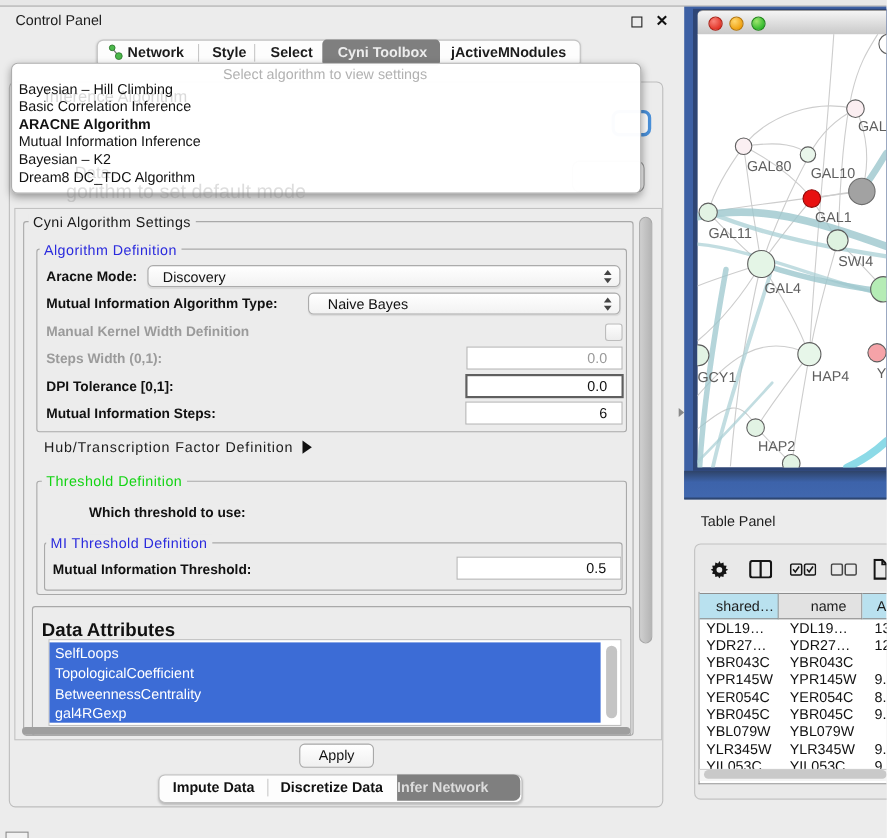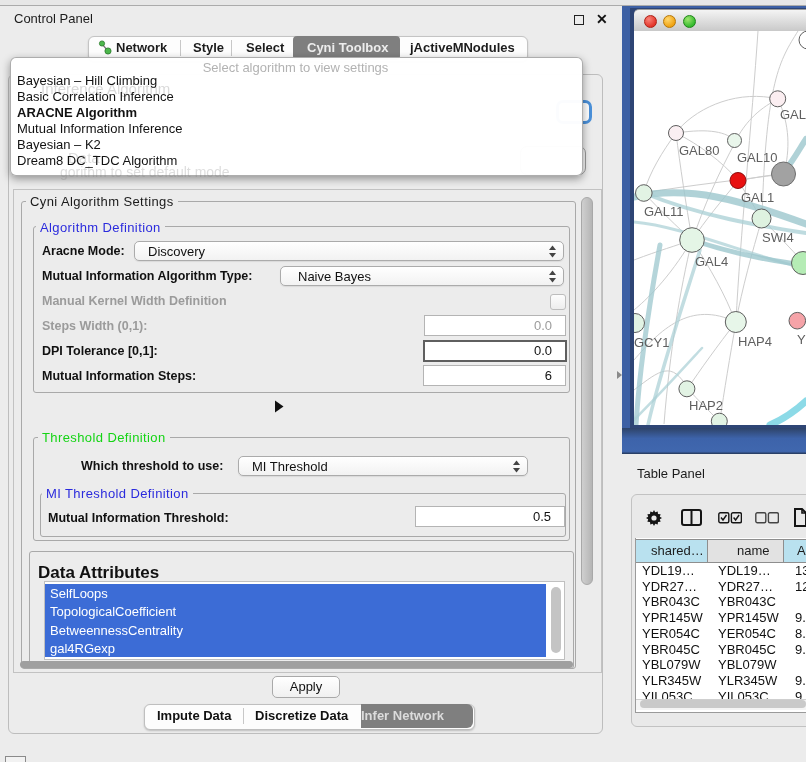--- a/index.html
+++ b/index.html
@@ -73,34 +73,28 @@
     </div>
 <div class="lb gray" style="left:42px;top:293px;">Manual Kernel Width Definition</div>
 <div class="a" style="left:550px;top:294px;width:14px;height:14px;background:linear-gradient(#fdfdfd,#ededed);border:1px solid #bdbdbd;border-radius:3px;"></div>
 <div class="lb gray" style="left:42px;top:318px;">Steps Width (0,1):</div>
 <div class="fld" style="left:424px;top:315px;width:127px;height:19px;color:#9b9b9b;">0.0</div>
 <div class="lb" style="left:42px;top:343px;">DPI Tolerance [0,1]:</div>
 <div class="fld" style="left:423px;top:340px;width:127px;height:18px;border:2px solid #5f5f5f;line-height:18px;">0.0</div>
 <div class="lb" style="left:42px;top:368px;">Mutual Information Steps:</div>
 <div class="fld" style="left:423px;top:365px;width:128px;height:19px;">6</div>
 
+<div class="t" style="left:40px;top:399px;letter-spacing:0.75px;">Hub/Transcription Factor Definition</div>
 <svg class="a" style="left:274px;top:400px;" width="10" height="13" viewBox="0 0 10 13">
       <path d="M1 0.5 L9.5 6.5 L1 12.5 Z" fill="#111"></path>
     </svg>
 
 <div class="grp" style="left:33px;top:437px;width:535px;height:102px;"></div>
 <div class="gtit" style="left:38px;top:430px;color:#14d414;">Threshold Definition</div>
 <div class="lb" style="left:81px;top:458px;">Which threshold to use:</div>
-<div class="combo" style="left:238px;top:456px;width:288px;height:18px;">
-      <span>MI Threshold</span>
- <svg class="step" width="9" height="13" viewBox="0 0 9 13">
-        <path d="M4.5 0.5 L8 5 L1 5 Z" fill="#444"></path>
-        <path d="M4.5 12.5 L8 8 L1 8 Z" fill="#444"></path>
-      </svg>
-    </div>
 <div class="grp" style="left:40px;top:493px;width:524px;height:42px;"></div>
 <div class="gtit" style="left:42px;top:486px;color:#2b2bdd;">MI Threshold Definition</div>
 <div class="lb" style="left:48px;top:510px;">Mutual Information Threshold:</div>
 <div class="fld" style="left:415px;top:506px;width:135px;height:19px;">0.5</div>
 
 <div class="grp" style="left:29px;top:551px;width:543px;height:116px;"></div>
 <div class="lb" style="left:38px;top:565px;font-size:17px;">Data Attributes</div>
 <div class="a" style="left:44px;top:581px;width:519px;height:77px;background:#fff;border:1px solid #c0c0c0;"></div>
 <div class="a" style="left:45px;top:584px;width:501px;height:73px;background:#3c6cd6;"></div>
 <div class="a" style="left:50px;top:585px;font-size:13px;line-height:18.3px;color:#fff;">SelfLoops<br>TopologicalCoefficient<br>BetweennessCentrality<br>gal4RGexp</div>
@@ -241,16 +235,16 @@
 <div class="a" style="left:718px;top:563px;font-size:13px;line-height:15.7px;color:#111;">YDL19…<br>YDR27…<br>YBR043C<br>YPR145W<br>YER054C<br>YBR045C<br>YBL079W<br>YLR345W<br>YIL053C</div>
 <div class="a" style="left:795px;top:563px;font-size:13px;line-height:15.7px;color:#111;">13<br>12<br><br>9.<br>8.<br>9.<br><br>9.<br>9</div>
 <div class="a" style="left:636px;top:699px;width:170px;height:10px;background:#f4f4f4;border-top:1px solid #cfcfcf;"></div>
 <div class="a" style="left:640px;top:700px;width:166px;height:8px;background:#c9c9c9;border-radius:4px;"></div>
 <div class="a" style="left:635px;top:712px;width:171px;height:1px;background:#9a9a9a;"></div>
 
 <div class="a" style="left:10px;top:57px;width:571px;height:117px;background:rgba(255,255,255,0.975);border:1px solid rgba(145,145,145,0.75);border-radius:6px;box-shadow:0 3px 8px rgba(0,0,0,0.38);"></div>
 <div class="a" style="left:10px;top:60px;width:571px;text-align:center;font-size:13px;line-height:15px;color:#b2b2b2;">Select algorithm to view settings</div>
 <div class="a" style="left:41px;top:80px;font-size:15px;color:rgba(120,120,120,0.28);">Inference Algorithm</div>
 <div class="a" style="left:68px;top:149px;font-size:15px;color:rgba(120,120,120,0.25);">Data</div>
-<div class="a" style="left:60px;top:164px;font-size:14px;color:rgba(125,125,125,0.26);">gorithm to set default mode</div>
+<div class="a" style="left:60px;top:164px;font-size:18px;color:rgba(125,125,125,0.26);">gorithm to set default mode</div>
 <div class="a" style="left:17px;top:73px;font-size:13px;line-height:16px;color:#121212;">Bayesian – Hill Climbing<br>Basic Correlation Inference<br><b>ARACNE Algorithm</b><br>Mutual Information Inference<br>Bayesian – K2<br>Dream8 DC_TDC Algorithm</div>
 
 </div>
 
 </body></html>

